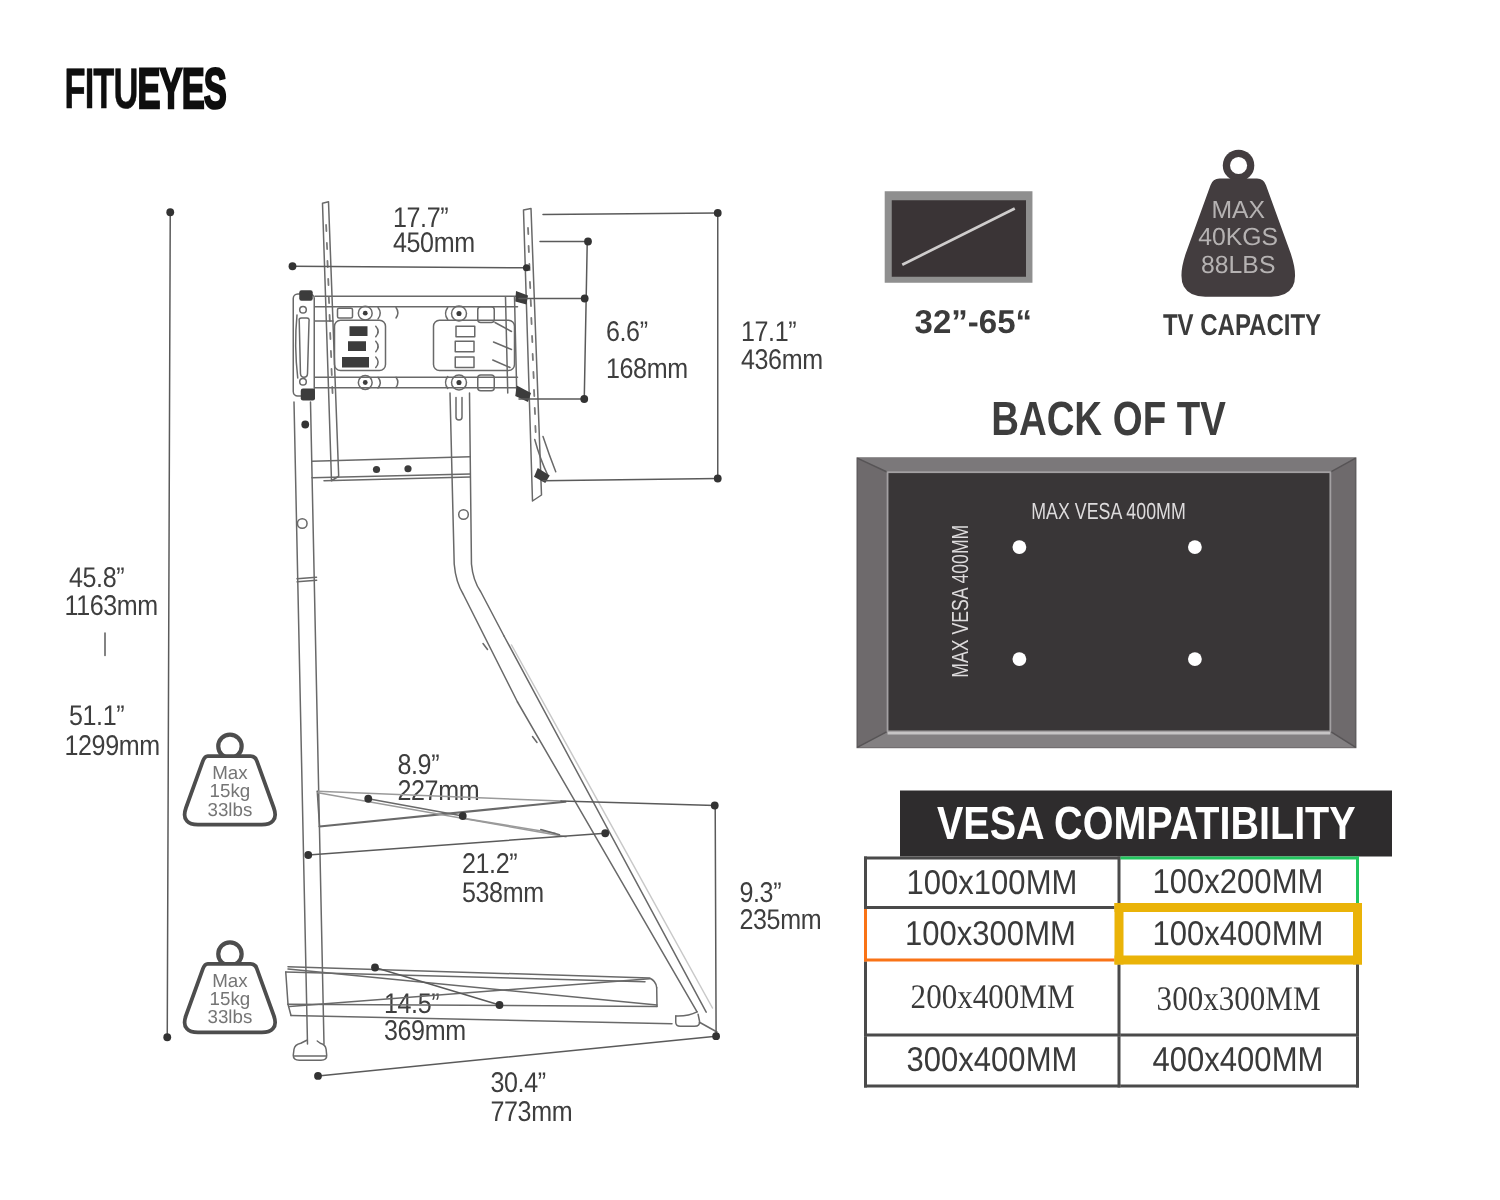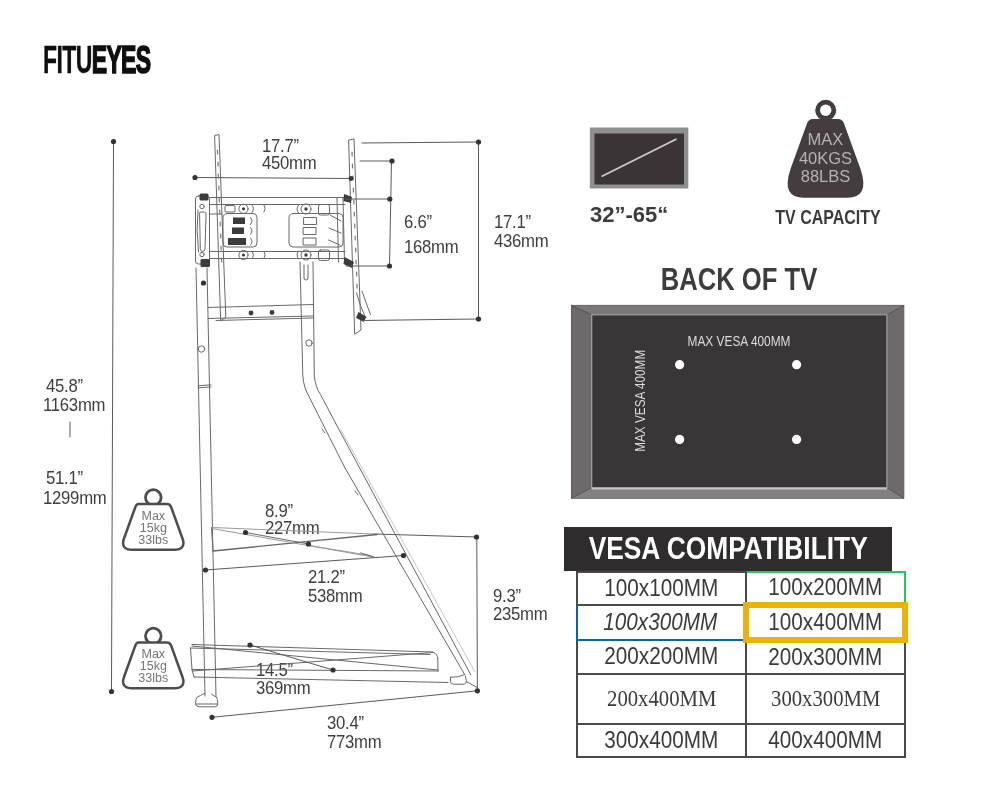--- a/index.html
+++ b/index.html
@@ -31,44 +31,40 @@
   <div class="abs dim" style="left:265px;top:518px;">227mm</div>
   <div class="abs dim" style="left:308px;top:567px;">21.2”</div>
   <div class="abs dim" style="left:308px;top:586px;">538mm</div>
   <div class="abs dim" style="left:256px;top:660px;">14.5”</div>
   <div class="abs dim" style="left:256px;top:678px;">369mm</div>
   <div class="abs dim" style="left:327px;top:713px;">30.4”</div>
   <div class="abs dim" style="left:327px;top:732px;">773mm</div>
   <div class="abs dim" style="left:493px;top:586px;">9.3”</div>
   <div class="abs dim" style="left:493px;top:604px;">235mm</div>
 
-  <div class="abs" style="left:590px;top:202px;width:98px;text-align:left;font-size:22px;font-weight:bold;color:#3b3b3b;">32”-65“</div>
+  <div class="abs" style="left:590px;top:202px;width:98px;text-align:right;font-size:22px;font-weight:bold;color:#3b3b3b;">32”-65“</div>
   <div class="abs" style="left:748px;top:206px;width:160px;text-align:center;font-size:20px;font-weight:bold;color:#3b3b3b;transform:scaleX(.8);">TV CAPACITY</div>
   <div class="abs" style="left:589px;top:261px;width:300px;text-align:center;font-size:32px;font-weight:bold;color:#3d3d3d;transform:scaleX(.8);">BACK OF TV</div>
 
-  <div class="abs" style="left:564px;top:527px;width:328px;height:44px;background:#2e2c2d;color:#fff;
+  <div class="abs" style="left:600px;top:527px;width:328px;height:44px;background:#2e2c2d;color:#fff;
        font-weight:bold;font-size:31px;text-align:center;line-height:43px;"><span style="display:inline-block;white-space:nowrap;transform:scaleX(.85);">VESA COMPATIBILITY</span></div>
   <table style="position:absolute;left:576px;top:571px;width:328px;border-collapse:collapse;
         font-size:23px;color:#3a3a3a;text-align:center;table-layout:fixed;">
     <colgroup>
       <col style="width:169px">
       <col style="width:159px">
     </colgroup>
     <tbody>
       <tr style="height:24px;margin-top:11px;">
         <td style="border:2px solid #4a4a4a;"><span style="display:inline-block;transform:scaleX(.9);">100x100MM</span></td>
         <td style="border:2px solid #22c55e;"><span style="display:inline-block;transform:scaleX(.9);">100x200MM</span></td>
       </tr>
     <tr style="height:33.5px;">
-        <td style="border:2px solid #0369a1;font-style:italic;"><span style="display:inline-block;transform:scaleX(.9);">100x300MM</span></td>
+        <td style="border:2px solid #f97316;"><span style="display:inline-block;transform:scaleX(.9);">100x300MM</span></td>
         <td style="border:6px solid #eab308;"><span style="display:inline-block;transform:scaleX(.9);">100x400MM</span></td>
-      </tr>
-    <tr style="height:33.5px;">
-        <td style="border:2px solid #4a4a4a;"><span style="display:inline-block;transform:scaleX(.9);">200x200MM</span></td>
-        <td style="border:2px solid #4a4a4a;"><span style="display:inline-block;transform:scaleX(.9);">200x300MM</span></td>
       </tr>
     <tr style="height:50px;font-family:Liberation Serif, serif;">
         <td style="border:2px solid #4a4a4a;"><span style="display:inline-block;transform:scaleX(.9);">200x400MM</span></td>
         <td style="border:2px solid #4a4a4a;margin-top:13px;"><span style="display:inline-block;transform:scaleX(.9);">300x300MM</span></td>
       </tr>
     <tr style="height:33.5px;">
         <td style="border:2px solid #4a4a4a;"><span style="display:inline-block;transform:scaleX(.9);">300x400MM</span></td>
         <td style="border:2px solid #4a4a4a;"><span style="display:inline-block;transform:scaleX(.9);">400x400MM</span></td>
       </tr>
   </tbody>

